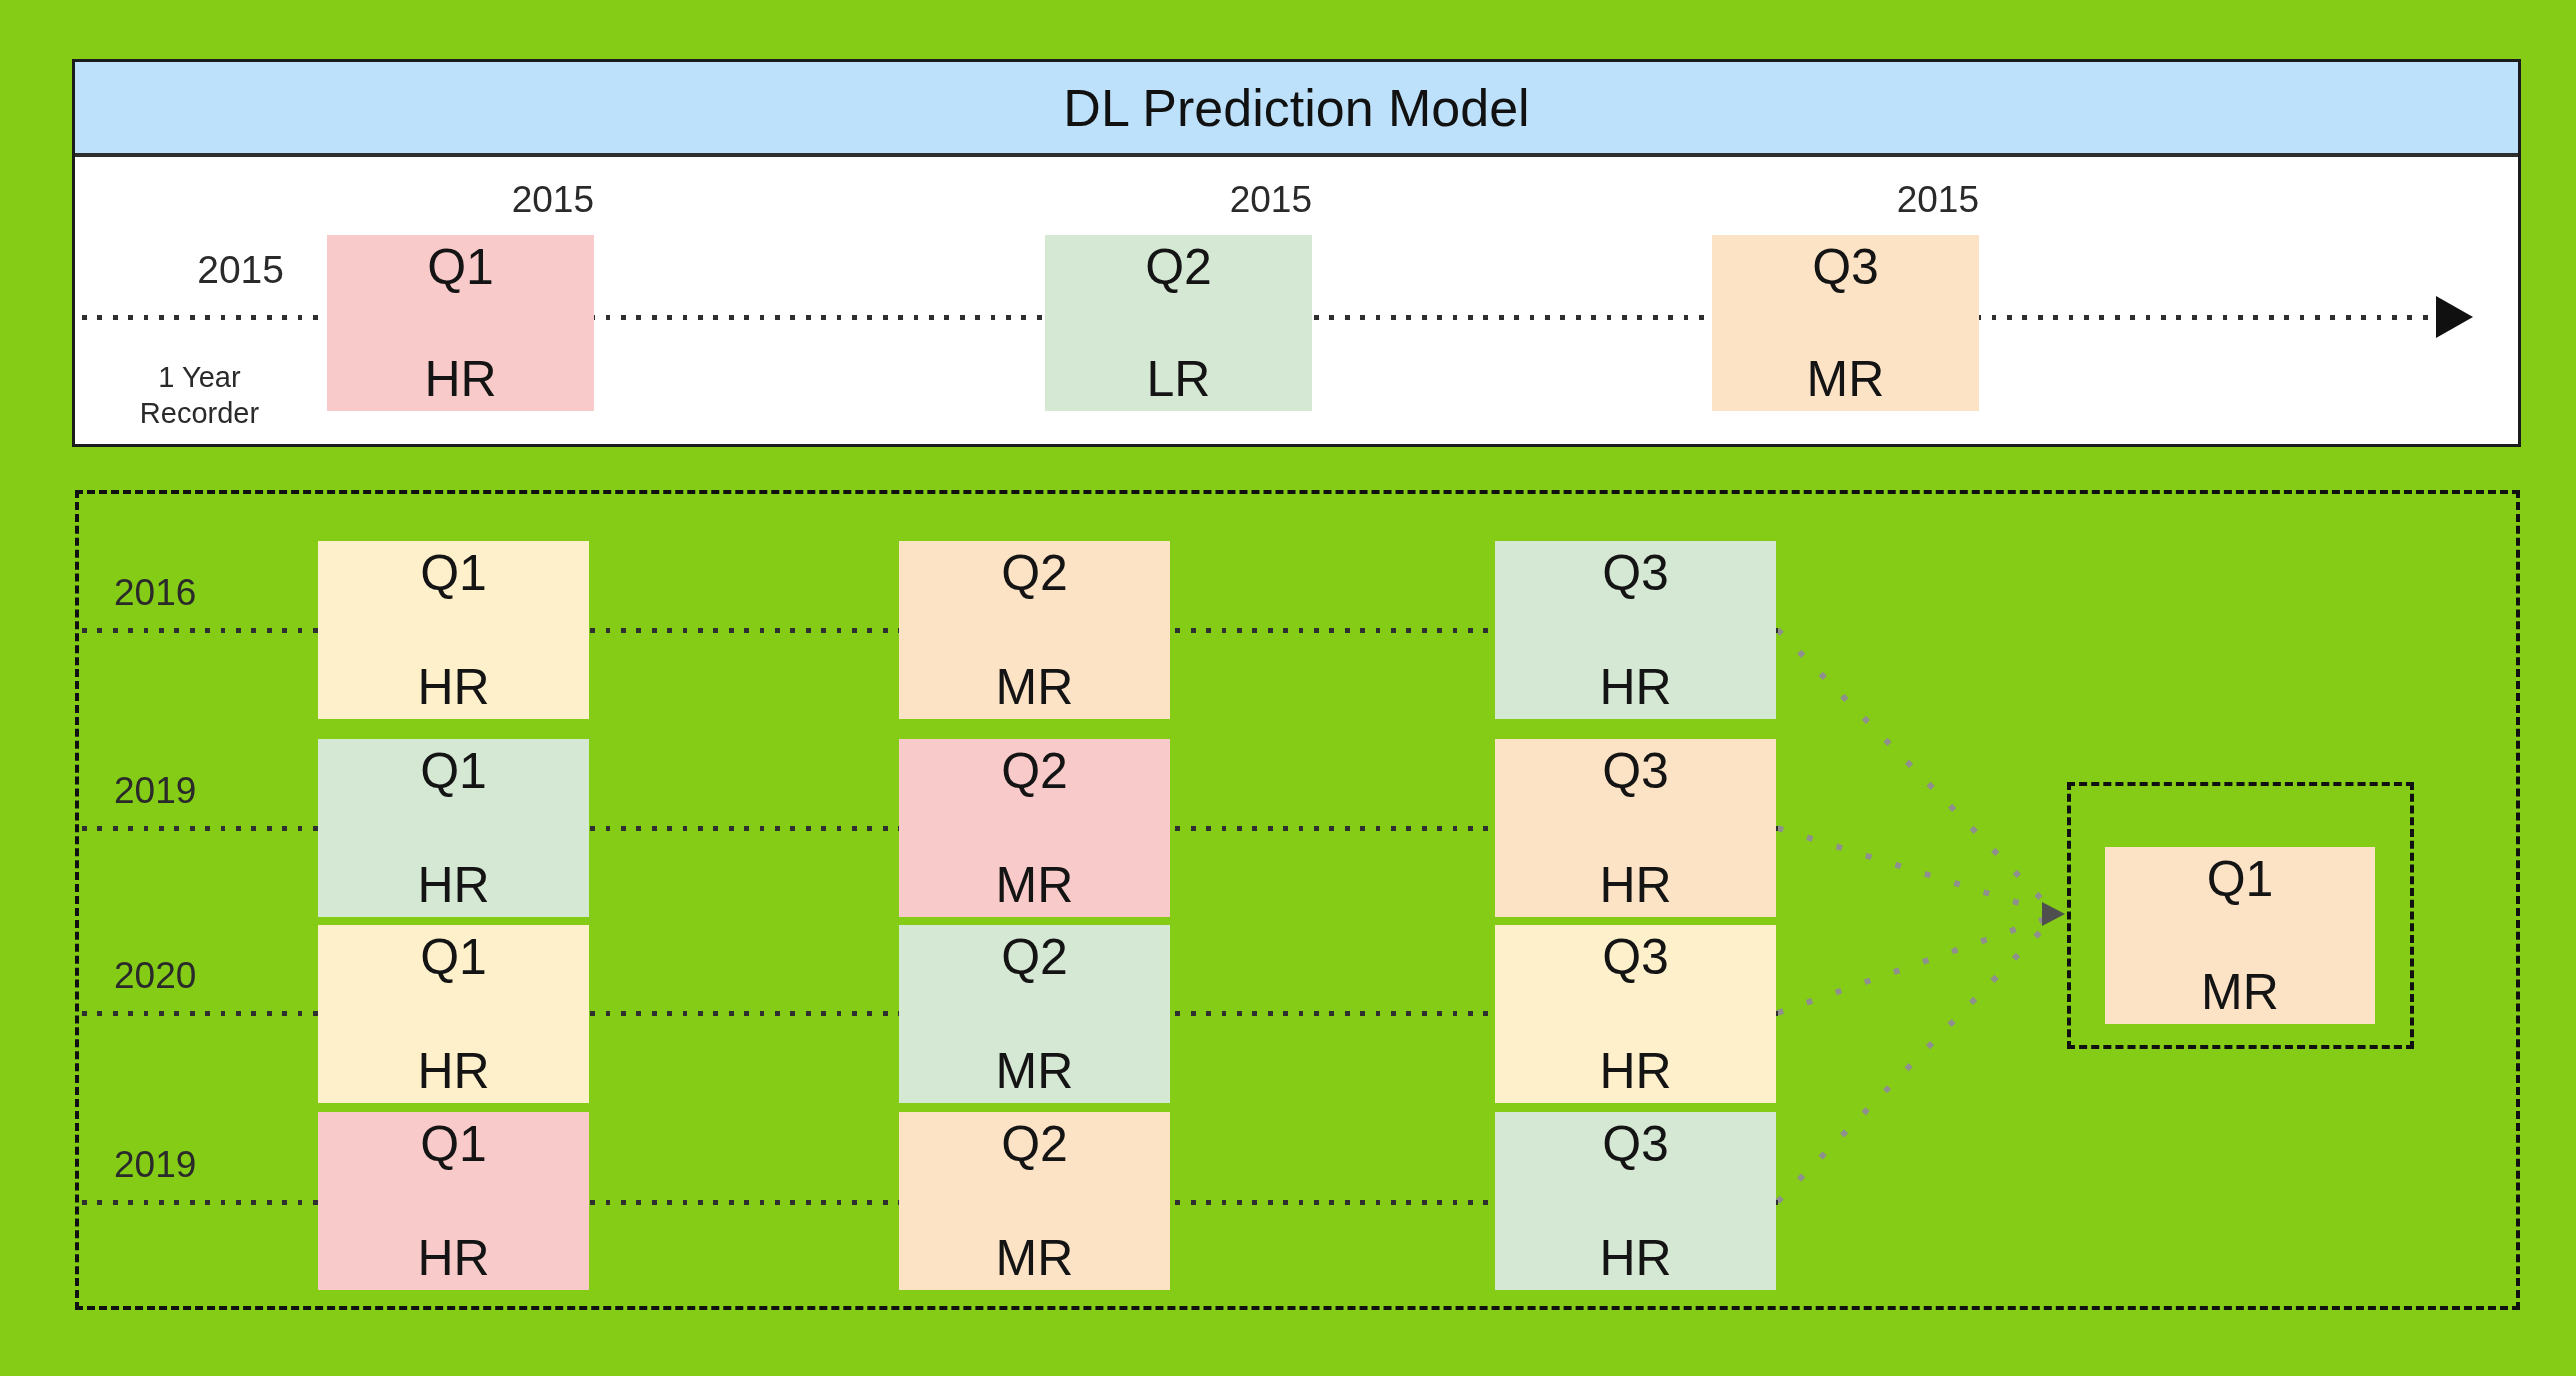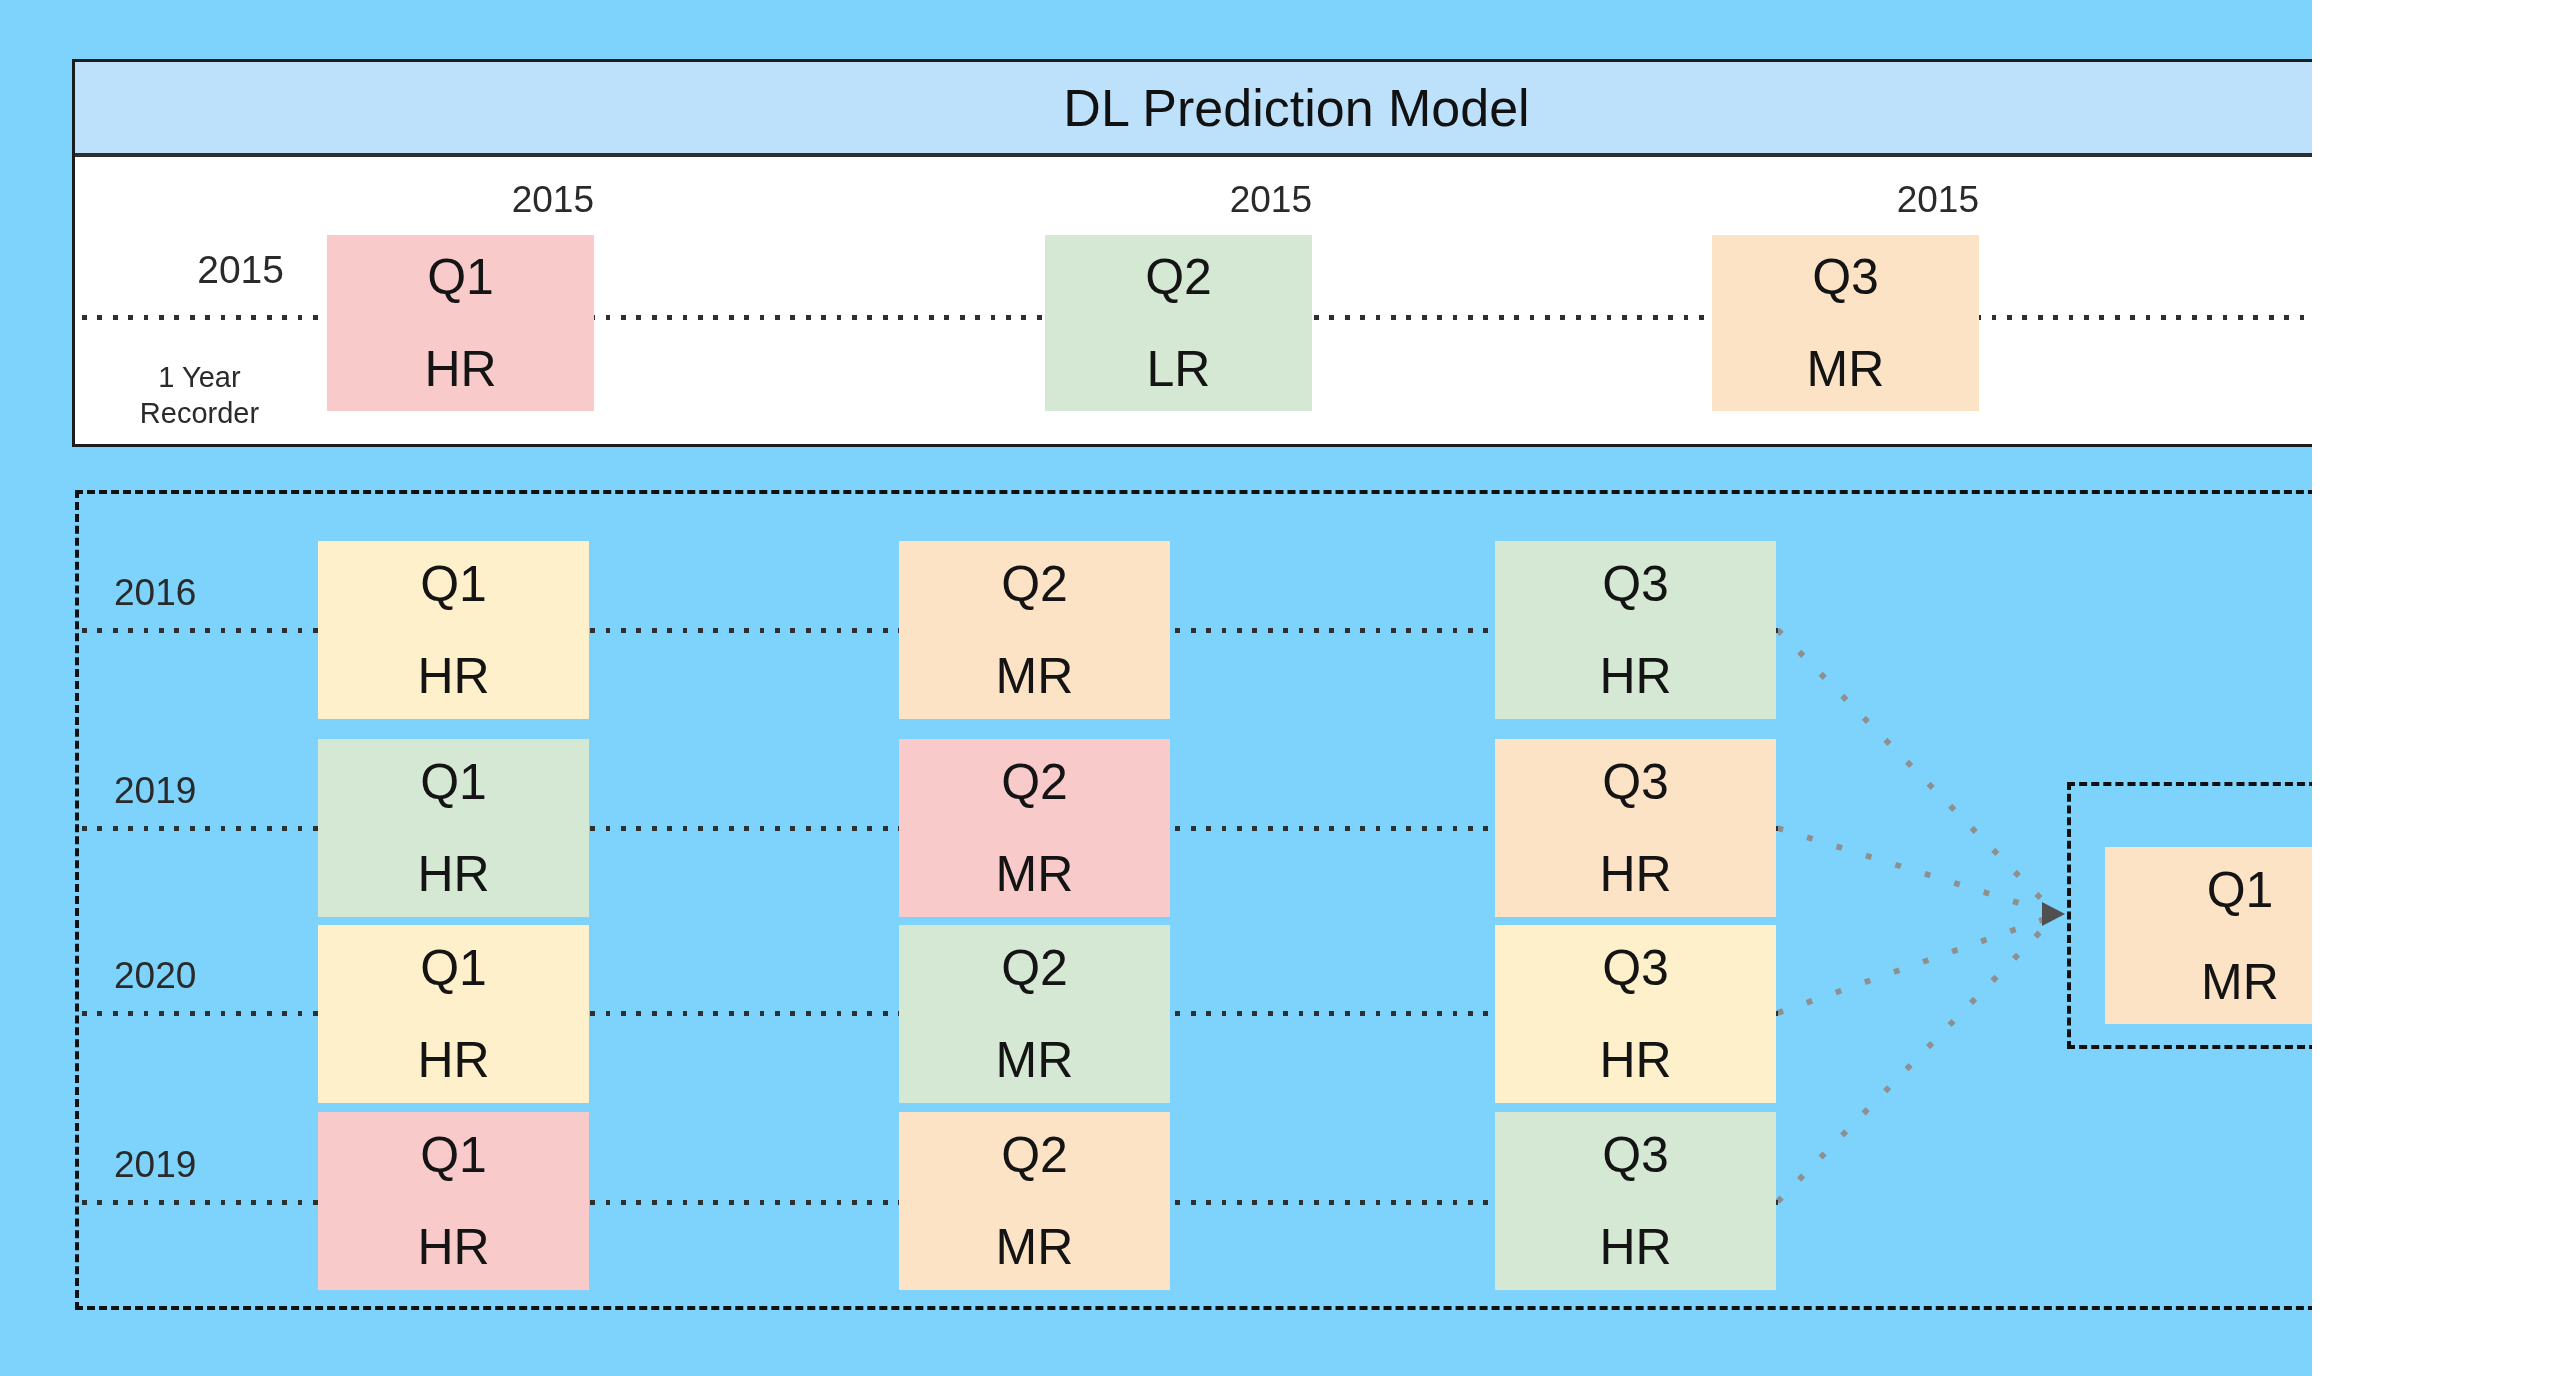--- a/index.html
+++ b/index.html
@@ -1,31 +1,31 @@
 <!DOCTYPE html>
 <html style="--c-blue: #BEE1FB; --c-pink: #F8CACA; --c-green: #D5E8D4; --c-orange: #FCE3C6; --c-yellow: #FDF0CA;"><head>
 <meta charset="utf-8">
 <style>
   html,body{margin:0;padding:0;background:#ffffff;}
   .page{
-    position:relative;width:2312px;height:1376px;background:#7dd3fc;overflow:hidden;
+    position:relative;width:2576px;height:1376px;background:#84cc16;overflow:hidden;
     font-family:"Liberation Sans", sans-serif;color:#1c1c1c;
   }
   .abs{position:absolute;}
   
   .top-panel{left:72px;top:59px;width:2449px;height:388px;border:3.9px solid #1c1c1c;box-sizing:border-box;background:#fff;}
   .header-band{left:0;top:0;width:100%;height:95px;box-sizing:border-box;background:var(--c-blue);
     border-bottom:4.8px solid #2e2e2e;display:flex;align-items:center;justify-content:center;}
   .title{font-size:52px;color:#111;}
   .bottom-panel{left:75px;top:490px;width:2445px;height:820px;border:4.8px dashed #111;box-sizing:border-box;}
   .pred-frame{left:2067px;top:782px;width:347px;height:267px;border:4.8px dashed #111;box-sizing:border-box;}
   
   .dotline{height:4.8px;background:repeating-linear-gradient(to right,#2f2f2f 0 4.8px,transparent 4.8px 15.4px);}
   
-  .qbox{display:flex;flex-direction:column;align-items:center;justify-content:center;
+  .qbox{display:flex;flex-direction:column;align-items:center;justify-content:space-between;
     font-size:50px;line-height:64px;color:#141414;text-align:center;gap:28px;}
   .fill-pink{background:var(--c-pink);}
   .fill-green{background:var(--c-green);}
   .fill-orange{background:var(--c-orange);}
   .fill-yellow{background:var(--c-yellow);}
   .q-year{font-size:37px;text-align:right;color:#2a2a2a;}
   .row-year{font-size:37px;text-align:left;color:#2a2a2a;}
   .small-cap{font-size:29px;line-height:36px;text-align:center;color:#2a2a2a;margin-top:28px;}
   
   .arrowhead-main{width:0;height:0;border-left:37px solid #101010;border-top:21px solid transparent;border-bottom:21px solid transparent;}

